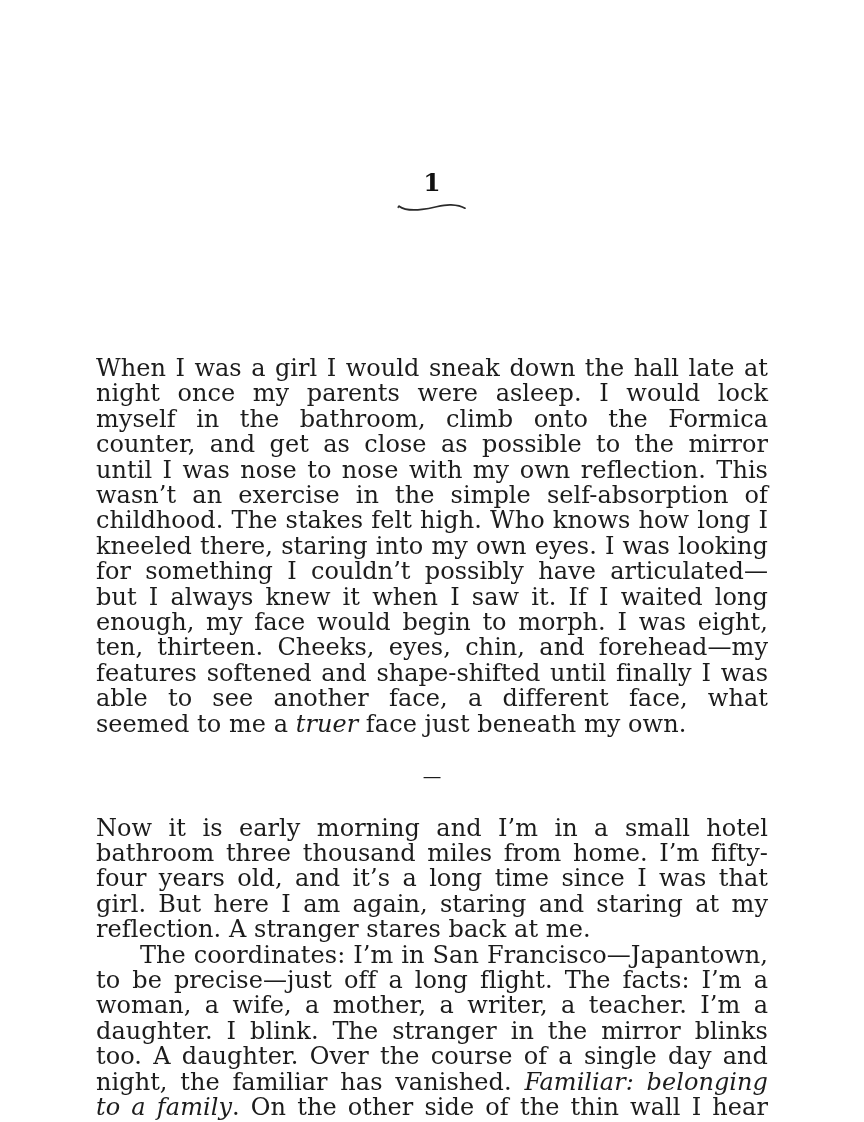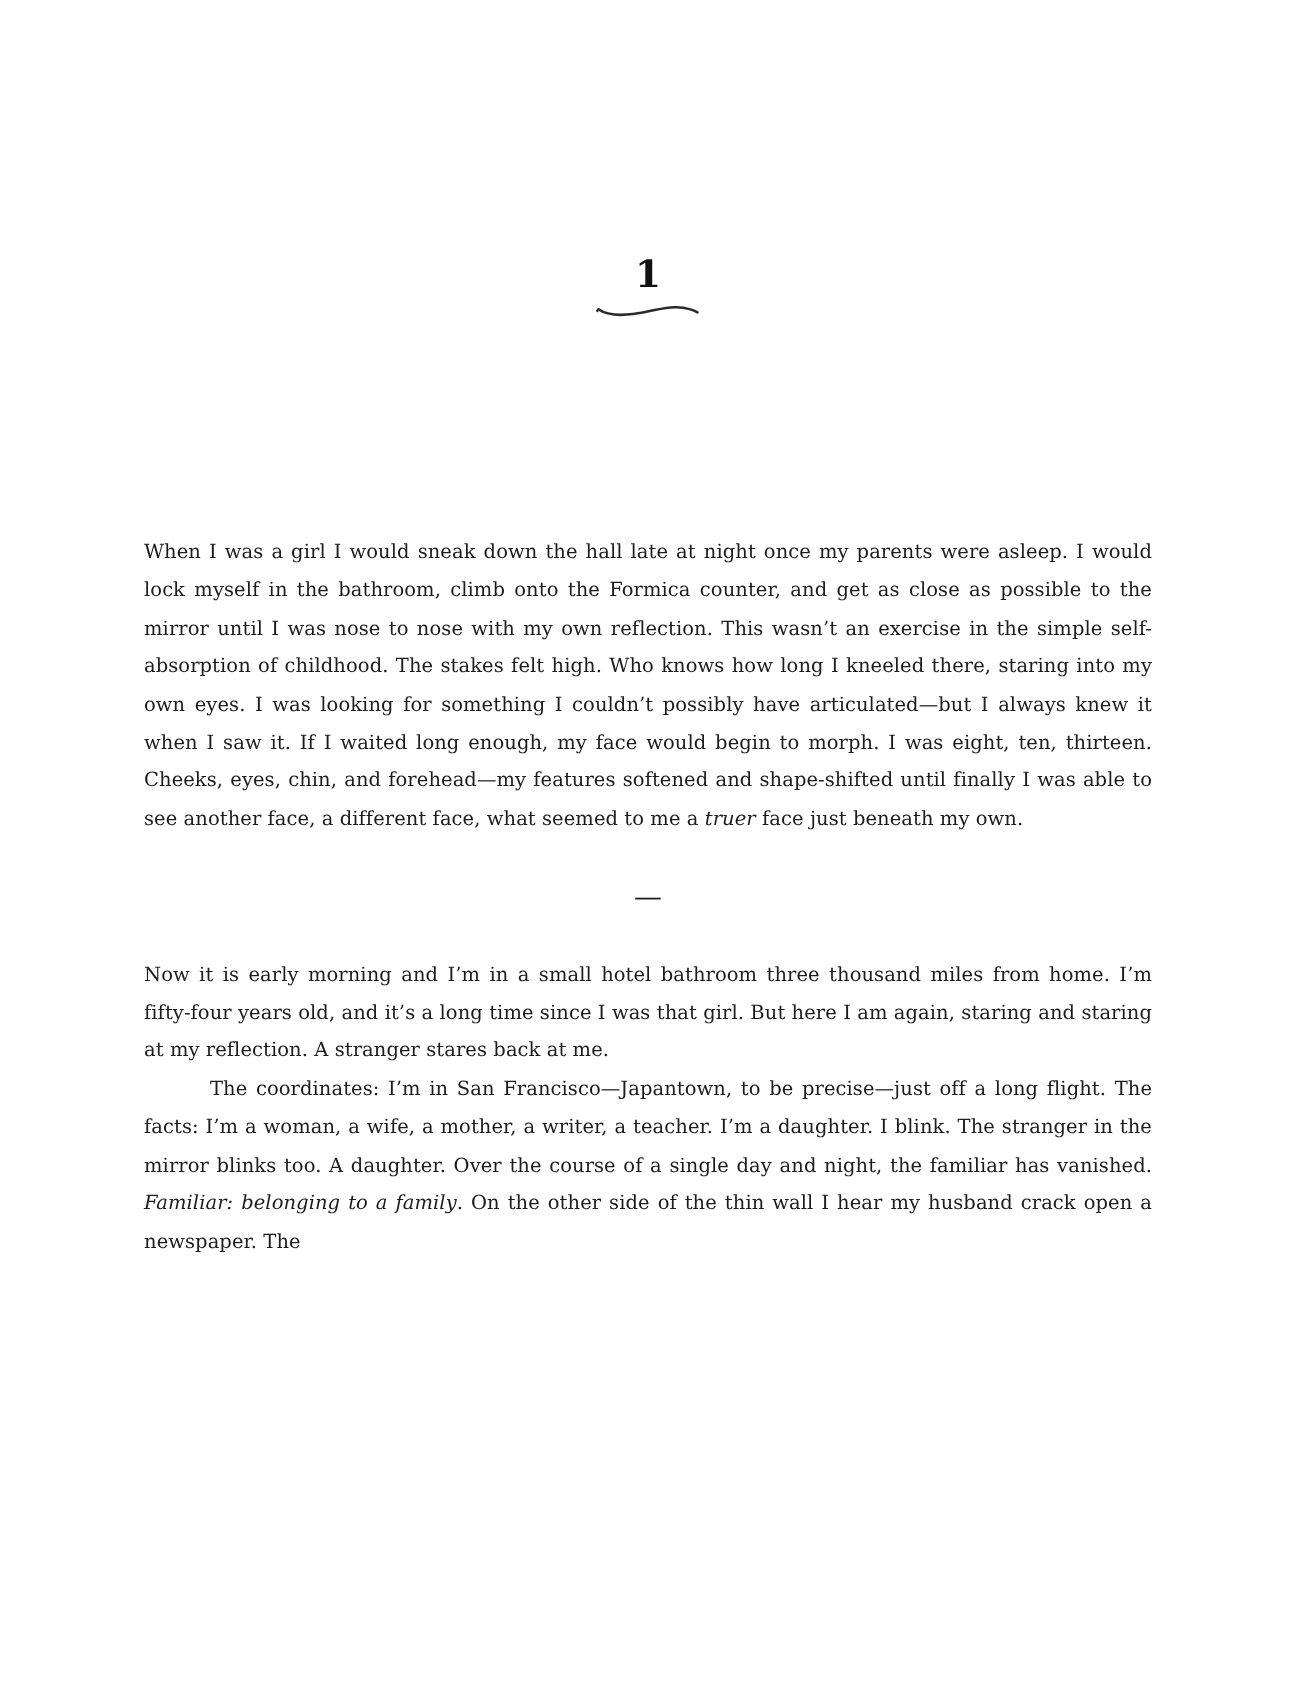--- a/index.html
+++ b/index.html
@@ -33,21 +33,21 @@
     margin-top: 1px;
   }
   .text-block {
     position: absolute;
     top: 356px;
     left: 96px;
     width: 672px;
   }
   p.para {
     margin: 0;
-    font-size: 13px;
+    font-size: 24px;
     line-height: 25.4px;
     text-align: justify;
     letter-spacing: 0.05px;
   }
   p.para.indent {
     text-indent: 44px;
   }
   .section-separator {
     text-align: center;
     font-size: 18.6px;

